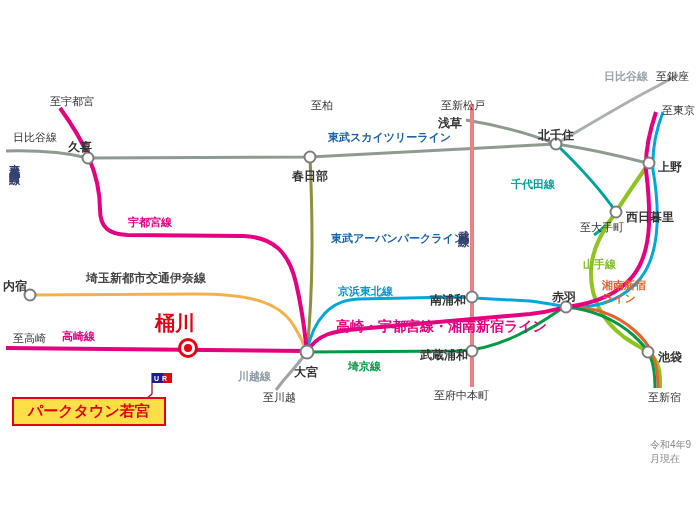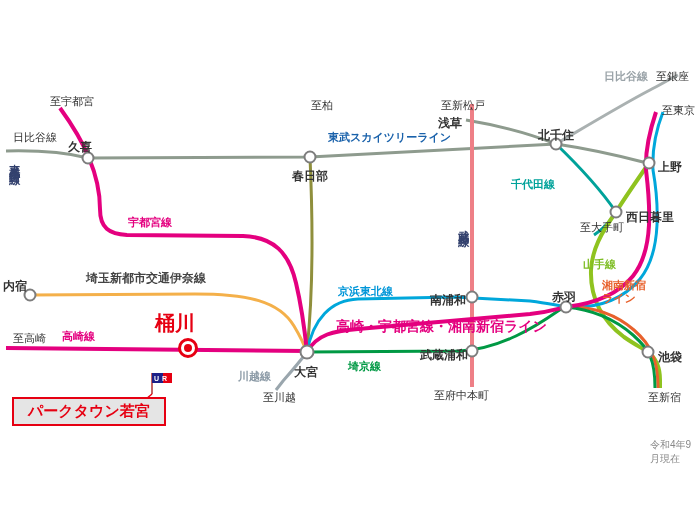--- a/index.html
+++ b/index.html
@@ -19,21 +19,21 @@
   .c-navy{color:#33416e}
   .c-teal{color:#00a29a}
   .c-ygreen{color:#7fbe26}
   .c-green{color:#009944}
   .c-cyan{color:#0096d8}
   .c-orange{color:#e8612c}
   .c-gray{color:#9aa3a8}
   .c-grayblue{color:#8b9aa6}
   .c-dark{color:#444}
   .okegawa{font-size:20px;font-weight:bold;color:#e60012;}
-  .callout{position:absolute;left:12px;top:397px;border:2px solid #e60012;background:#e5e5e5;
+  .callout{position:absolute;left:12px;top:397px;border:2px solid #e60012;background:#fde047;
            color:#e60012;font-size:15px;font-weight:bold;padding:3px 14px;}
   .note{position:absolute;left:606px;top:438px;font-size:10px;color:#888;margin-left:44px;}
 </style>
 </head>
 <body>
 
 <div class="map">
 
   <svg width="700" height="525" viewBox="0 0 700 525">
 
@@ -110,20 +110,21 @@
   <div class="lbl station" style="left:294px;top:360px">大宮</div>
   <div class="lbl station" style="left:430px;top:288px">南浦和</div>
   <div class="lbl station" style="left:552px;top:285px">赤羽</div>
   <div class="lbl station" style="left:420px;top:343px">武蔵浦和</div>
   <div class="lbl station" style="left:658px;top:345px">池袋</div>
   <div class="lbl okegawa" style="left:155px;top:312px">桶川</div>
 
   <div class="lbl line-label c-navy vert" style="left:8px;top:155px">東武伊勢崎線</div>
   <div class="lbl line-label c-magenta" style="left:128px;top:216px">宇都宮線</div>
   <div class="lbl line-label c-blue" style="left:328px;top:131px">東武スカイツリーライン</div>
+  <div class="lbl line-label c-blue" style="left:331px;top:232px">東武アーバンパークライン</div>
   <div class="lbl line-label c-navy vert" style="left:457px;top:221px">武蔵野線</div>
   <div class="lbl line-label c-gray" style="left:604px;top:70px">日比谷線</div>
   <div class="lbl line-label c-teal" style="left:511px;top:178px">千代田線</div>
   <div class="lbl line-label c-ygreen" style="left:583px;top:258px">山手線</div>
   <div class="lbl line-label c-cyan" style="left:338px;top:285px">京浜東北線</div>
   <div class="lbl line-label c-orange wrap" style="left:602px;top:279px;width:52px">湘南新宿ライン</div>
   <div class="lbl line-label c-dark tiny" style="left:86px;top:272px">埼玉新都市交通伊奈線</div>
   <div class="lbl line-label c-magenta" style="left:62px;top:330px">高崎線</div>
   <div class="lbl line-label c-magenta small" style="left:336px;top:318px">高崎・宇都宮線・湘南新宿ライン</div>
   <div class="lbl line-label c-grayblue" style="left:238px;top:370px">川越線</div>

